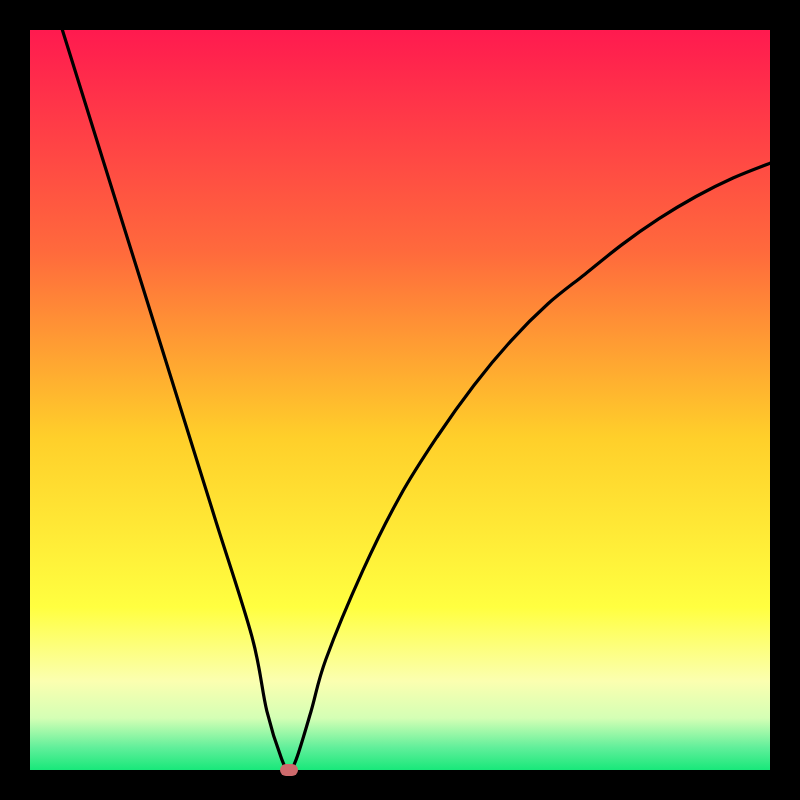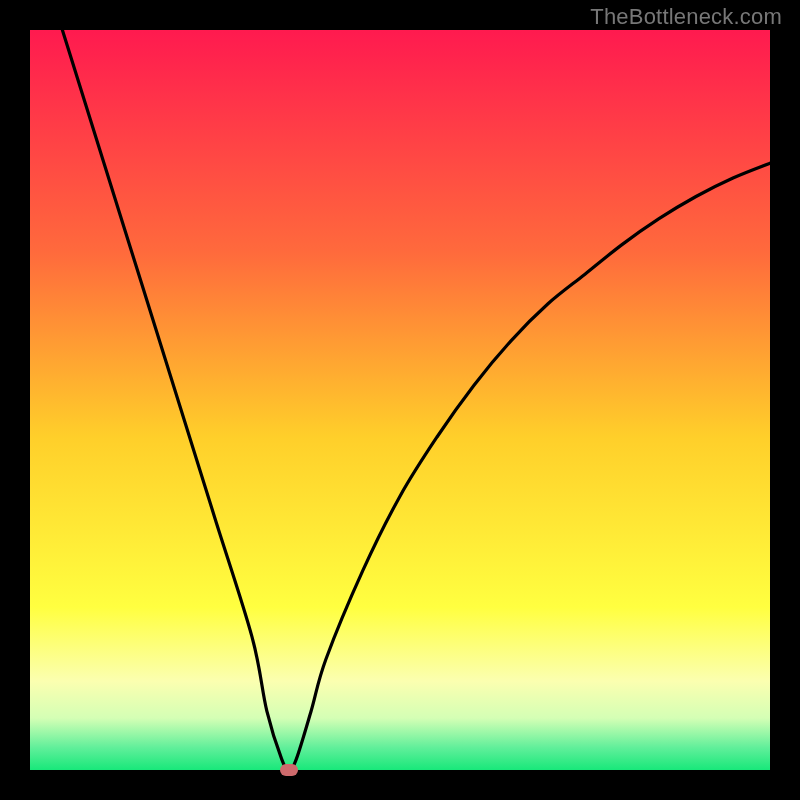--- a/index.html
+++ b/index.html
@@ -70,15 +70,14 @@
       <rect x="0" y="0" width="740" height="740" fill="url(#bg)"></rect>
     </svg>
 
     <svg class="curve" width="740" height="740" viewBox="0 0 740 740">
       <path id="curve-path" d="M 0.00 -103.60 C 6.17 -83.87, 24.67 -24.67, 37.00 14.80 C 49.33 54.27, 61.67 93.73, 74.00 133.20 C 86.33 172.67, 98.67 212.13, 111.00 251.60 C 123.33 291.07, 135.67 330.53, 148.00 370.00 C 160.33 409.47, 172.67 448.93, 185.00 488.40 C 197.33 527.87, 213.37 574.73, 222.00 606.80 C 230.63 638.87, 231.87 660.45, 236.80 680.80 C 241.73 701.15, 247.90 719.03, 251.60 728.90 C 255.30 738.77, 256.53 740.00, 259.00 740.00 C 261.47 740.00, 262.70 738.77, 266.40 728.90 C 270.10 719.03, 276.27 697.45, 281.20 680.80 C 286.13 664.15, 287.37 652.43, 296.00 629.00 C 304.63 605.57, 320.67 567.33, 333.00 540.20 C 345.33 513.07, 357.67 488.40, 370.00 466.20 C 382.33 444.00, 394.67 425.50, 407.00 407.00 C 419.33 388.50, 431.67 371.23, 444.00 355.20 C 456.33 339.17, 468.67 324.37, 481.00 310.80 C 493.33 297.23, 505.67 284.90, 518.00 273.80 C 530.33 262.70, 542.67 254.07, 555.00 244.20 C 567.33 234.33, 579.67 223.85, 592.00 214.60 C 604.33 205.35, 616.67 196.72, 629.00 188.70 C 641.33 180.68, 653.67 173.28, 666.00 166.50 C 678.33 159.72, 690.67 153.55, 703.00 148.00 C 715.33 142.45, 733.83 135.67, 740.00 133.20" fill="none" stroke="#000" stroke-width="3.2" stroke-linecap="round" stroke-linejoin="round"></path>
     </svg>
 
     <div class="marker" style="left: 259px; top: 740px;"></div>
   </div>
 
-  <div class="watermark">TheBottleneck.com</div>
 
 </div>
 
 </body></html>

